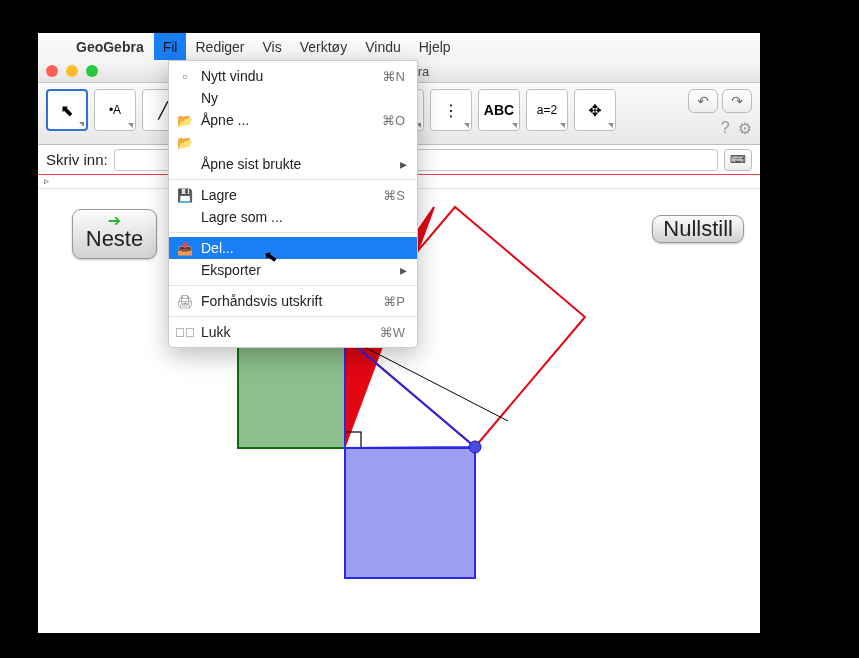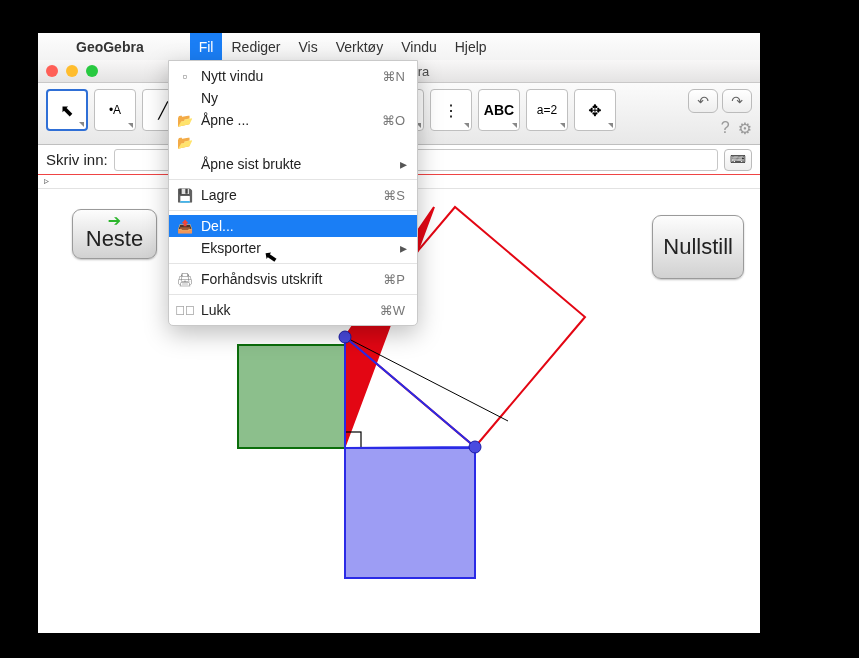--- a/index.html
+++ b/index.html
@@ -4,21 +4,21 @@
 <style>
 * { margin: 0; padding: 0; box-sizing: border-box; font-family: -apple-system, "Helvetica Neue", Arial, sans-serif; }
 body { background: #000; width: 859px; height: 658px; position: relative; }
 .window-area { position: absolute; left: 38px; top: 33px; width: 722px; height: 600px; background: #fff; }
 
 
 .menubar { height: 27px; background: linear-gradient(#fdfdfd,#f3f3f3); display: flex; align-items: center; padding-left: 8px; font-size: 14px; color: #333; gap: 0; }
 .menubar .apple { font-size: 16px; padding: 0 10px; }
 .menubar .app { font-weight: 700; padding: 0 10px; }
 .menubar .mitem { padding: 0 9px; height: 27px; display: flex; align-items: center; }
-.menubar .mitem.active { background: #1a7ef5; color: #ffffff; margin-left: 36px; }
+.menubar .mitem.active { background: #1a7ef5; color: #0f172a; }
 
 
 .titlebar { height: 23px; background: linear-gradient(#f8f7f7,#e4e3e3); border-bottom: 1px solid #c9c8c8; display: flex; align-items: center; padding-left: 8px; font-size: 13px; color: #4a4a4a; position: relative; }
 .traffic { display: flex; gap: 8px; margin-right: 12px; }
 .tdot { width: 12px; height: 12px; border-radius: 50%; }
 .tdot.red{background:#ff5f57;} .tdot.yel{background:#ffbd2e;} .tdot.grn{background:#28c940;}
 .titlebar .tlabel { position:absolute; left:50%; transform:translateX(-50%); }
 
 
 .toolbar { height: 62px; background: linear-gradient(#fbfbfb,#e8e8e8); border-bottom: 1px solid #bfbfbf; display: flex; align-items: flex-start; padding: 6px 8px; gap: 6px; position: relative; }
@@ -36,21 +36,21 @@
 .keybtn{width:28px;height:22px;border:1px solid #bbb;border-radius:4px;background:linear-gradient(#fff,#eee);font-size:11px;display:flex;align-items:center;justify-content:center;}
 
 
 .strip{height:14px;border-bottom:1px solid #e2e2e2; padding-left:6px; font-size:10px; color:#666;}
 
 
 .canvas { position: relative; background:#fff; height: calc(100% - 27px - 23px - 62px - 30px - 14px); overflow:hidden;}
 .btn3d { position:absolute; border:1px solid #9a9a9a; border-radius:9px; background:linear-gradient(#fdfdfd,#d1d1d1); padding:6px 12px; font-size:22px; color:#222; text-align:center; box-shadow:0 1px 2px rgba(0,0,0,.25);}
 .neste { left:34px; top:20px; width:85px;}
 .neste .arrow{color:#2bb52b;font-size:16px;line-height:10px;}
-.nullstill { right:16px; top:26px; padding:18px 10px;text-align:center;}
+.nullstill { right:16px; top:26px; padding:0 10px;text-align:center;}
 
 
 svg.geom{position:absolute;left:0;top:0;}
 
 
 .dropdown { position:absolute; left:130px; top:27px; width:250px; background:#fff; border:1px solid #c9c9c9; border-radius:0 0 5px 5px; box-shadow:0 8px 24px rgba(0,0,0,.25); font-size:14px; color:#222; padding:4px 0;}
 .dropdown .row{height:22px;display:flex;align-items:center;padding:0 12px 0 8px;gap:8px;position:relative;}
 .dropdown .row.hl{background:#1a7ef5;color:#fff;}
 .dropdown .sep{height:1px;background:#e4e4e4;margin:4px 0;}
 .dropdown .sc{position:absolute;right:12px;color:#777;font-size:13px;}
@@ -204,20 +204,24 @@
         <span class="ico"></span>
         <span>Åpne sist brukte</span>
         <span class="sub">▸</span>
       </div>
       <div class="sep"></div>
       <div class="row">
         <span class="ico">💾</span>
         <span>Lagre</span>
         <span class="sc">⌘S</span>
       </div>
+      <div class="row">
+        <span class="ico"></span>
+        <span>Lagre som ...</span>
+      </div>
       <div class="sep"></div>
       <div class="row hl">
         <span class="ico">📤</span>
         <span>Del...</span>
       </div>
       <div class="row">
         <span class="ico"></span>
         <span>Eksporter</span>
         <span class="sub">▸</span>
       </div>

